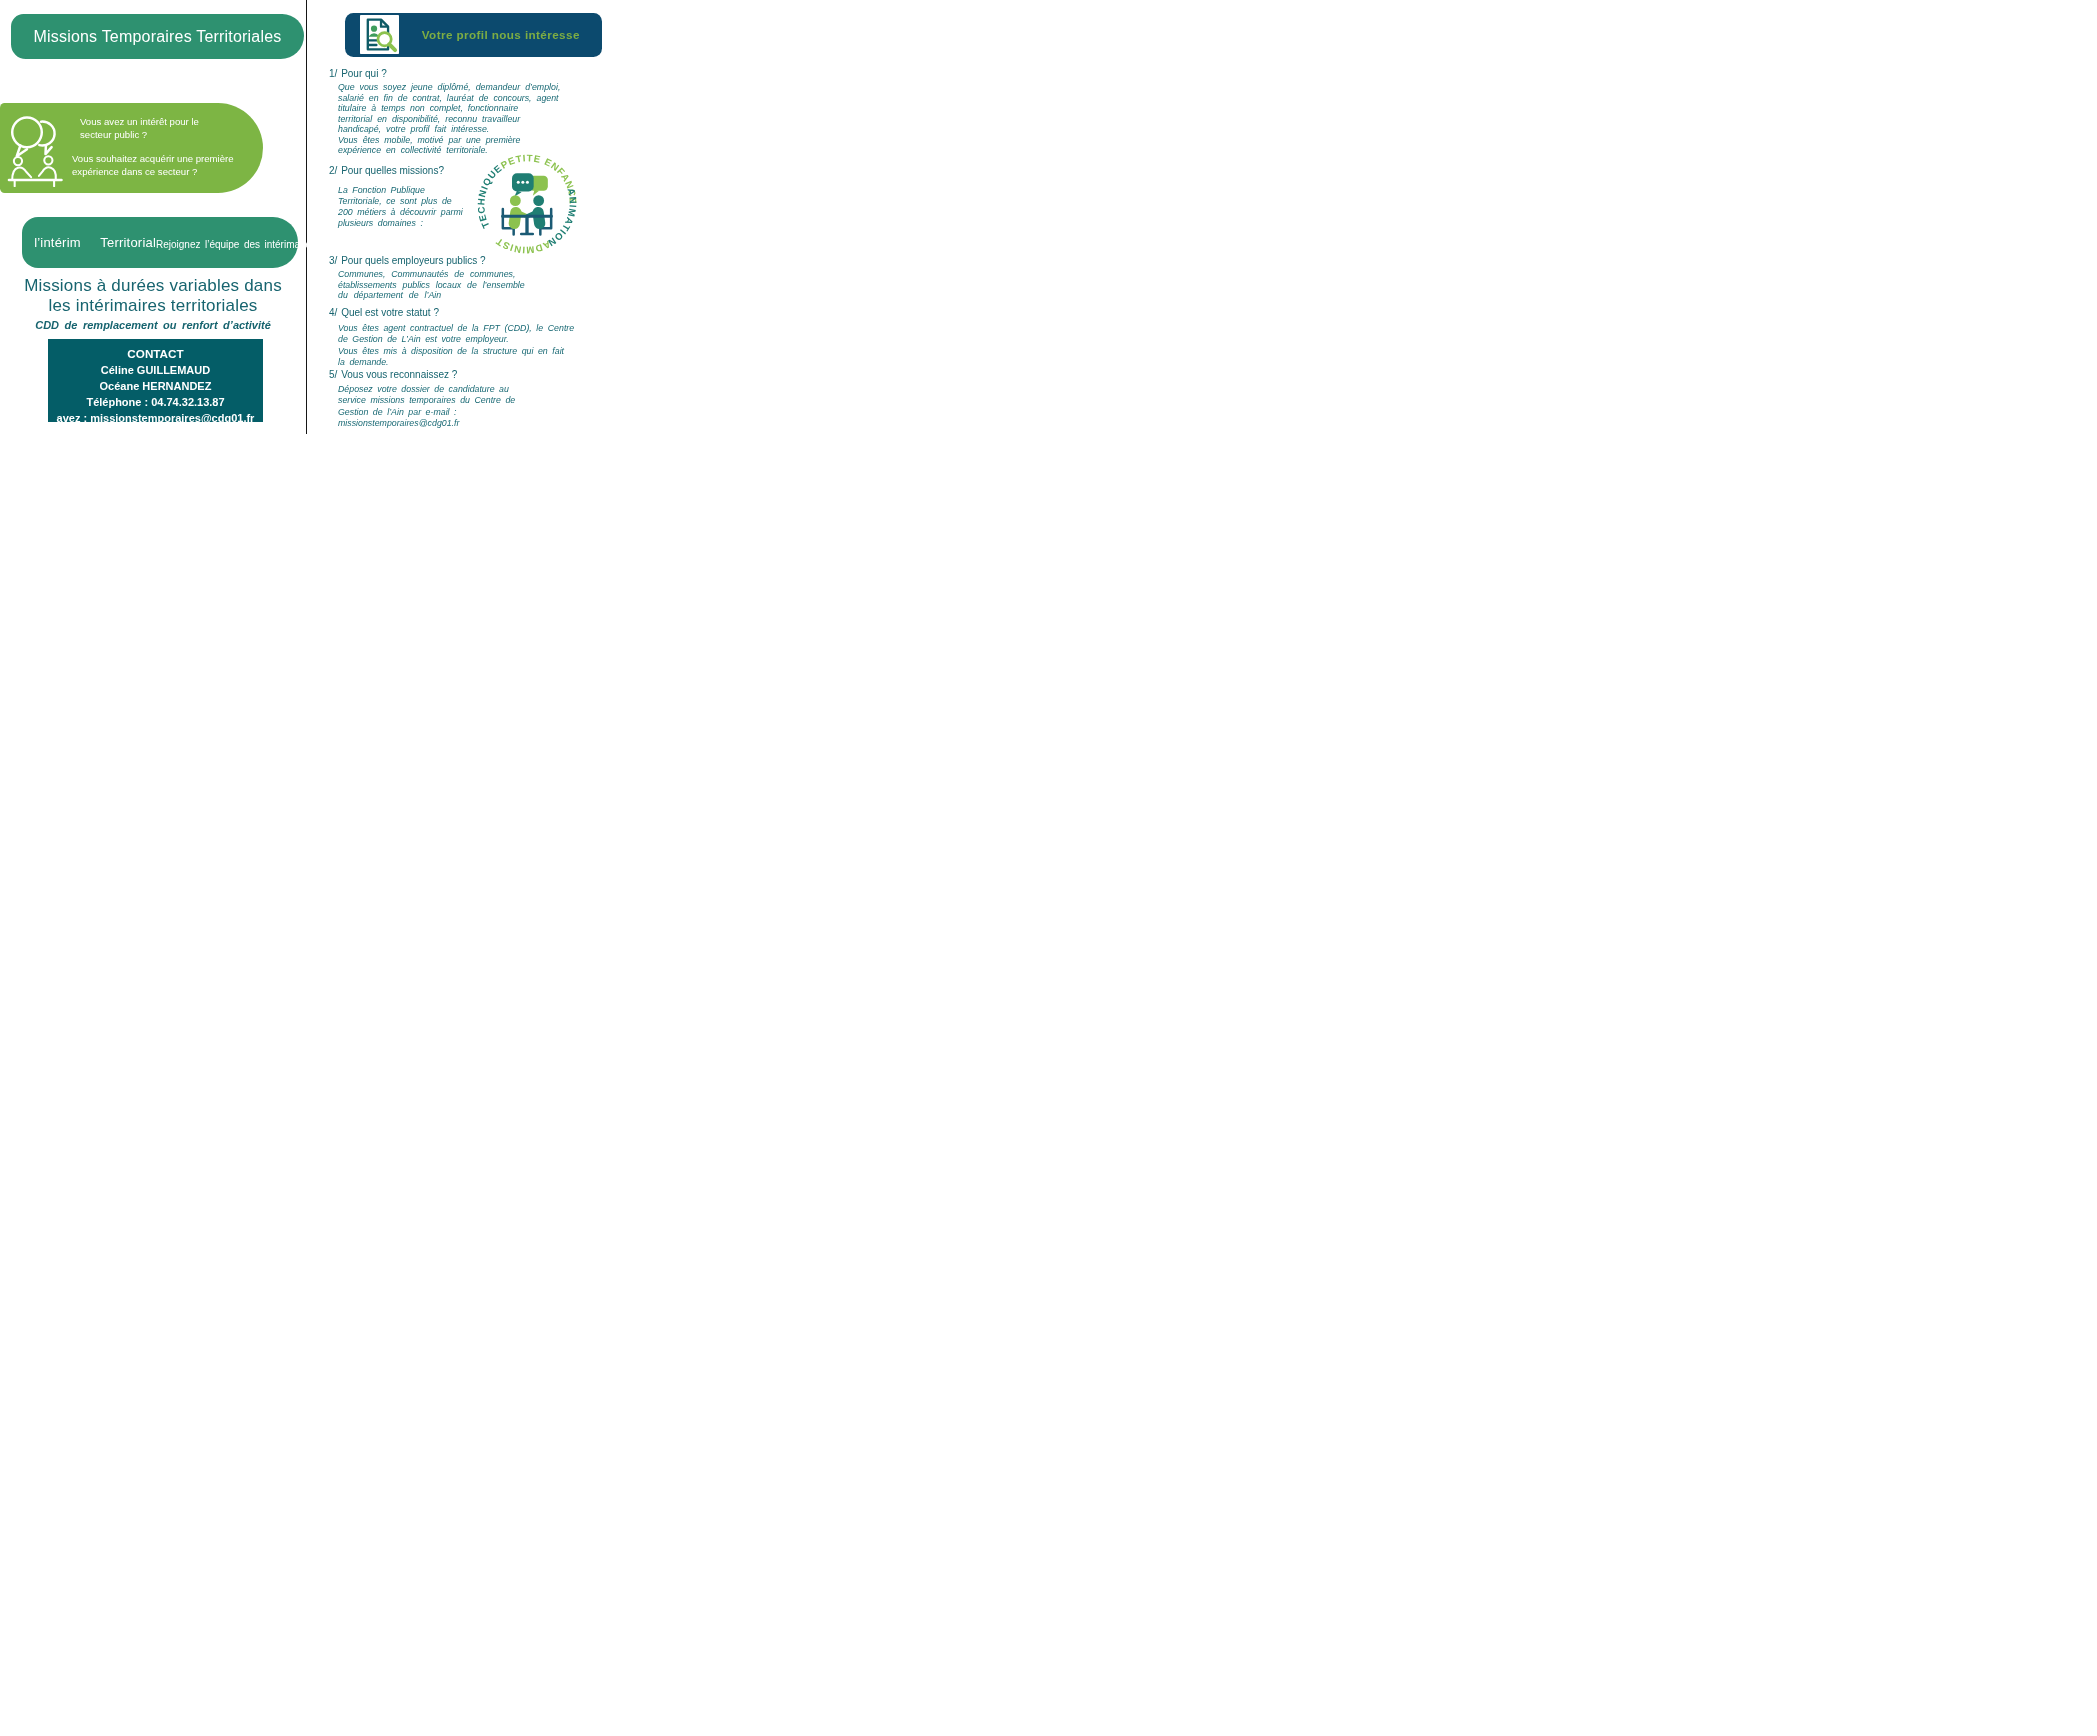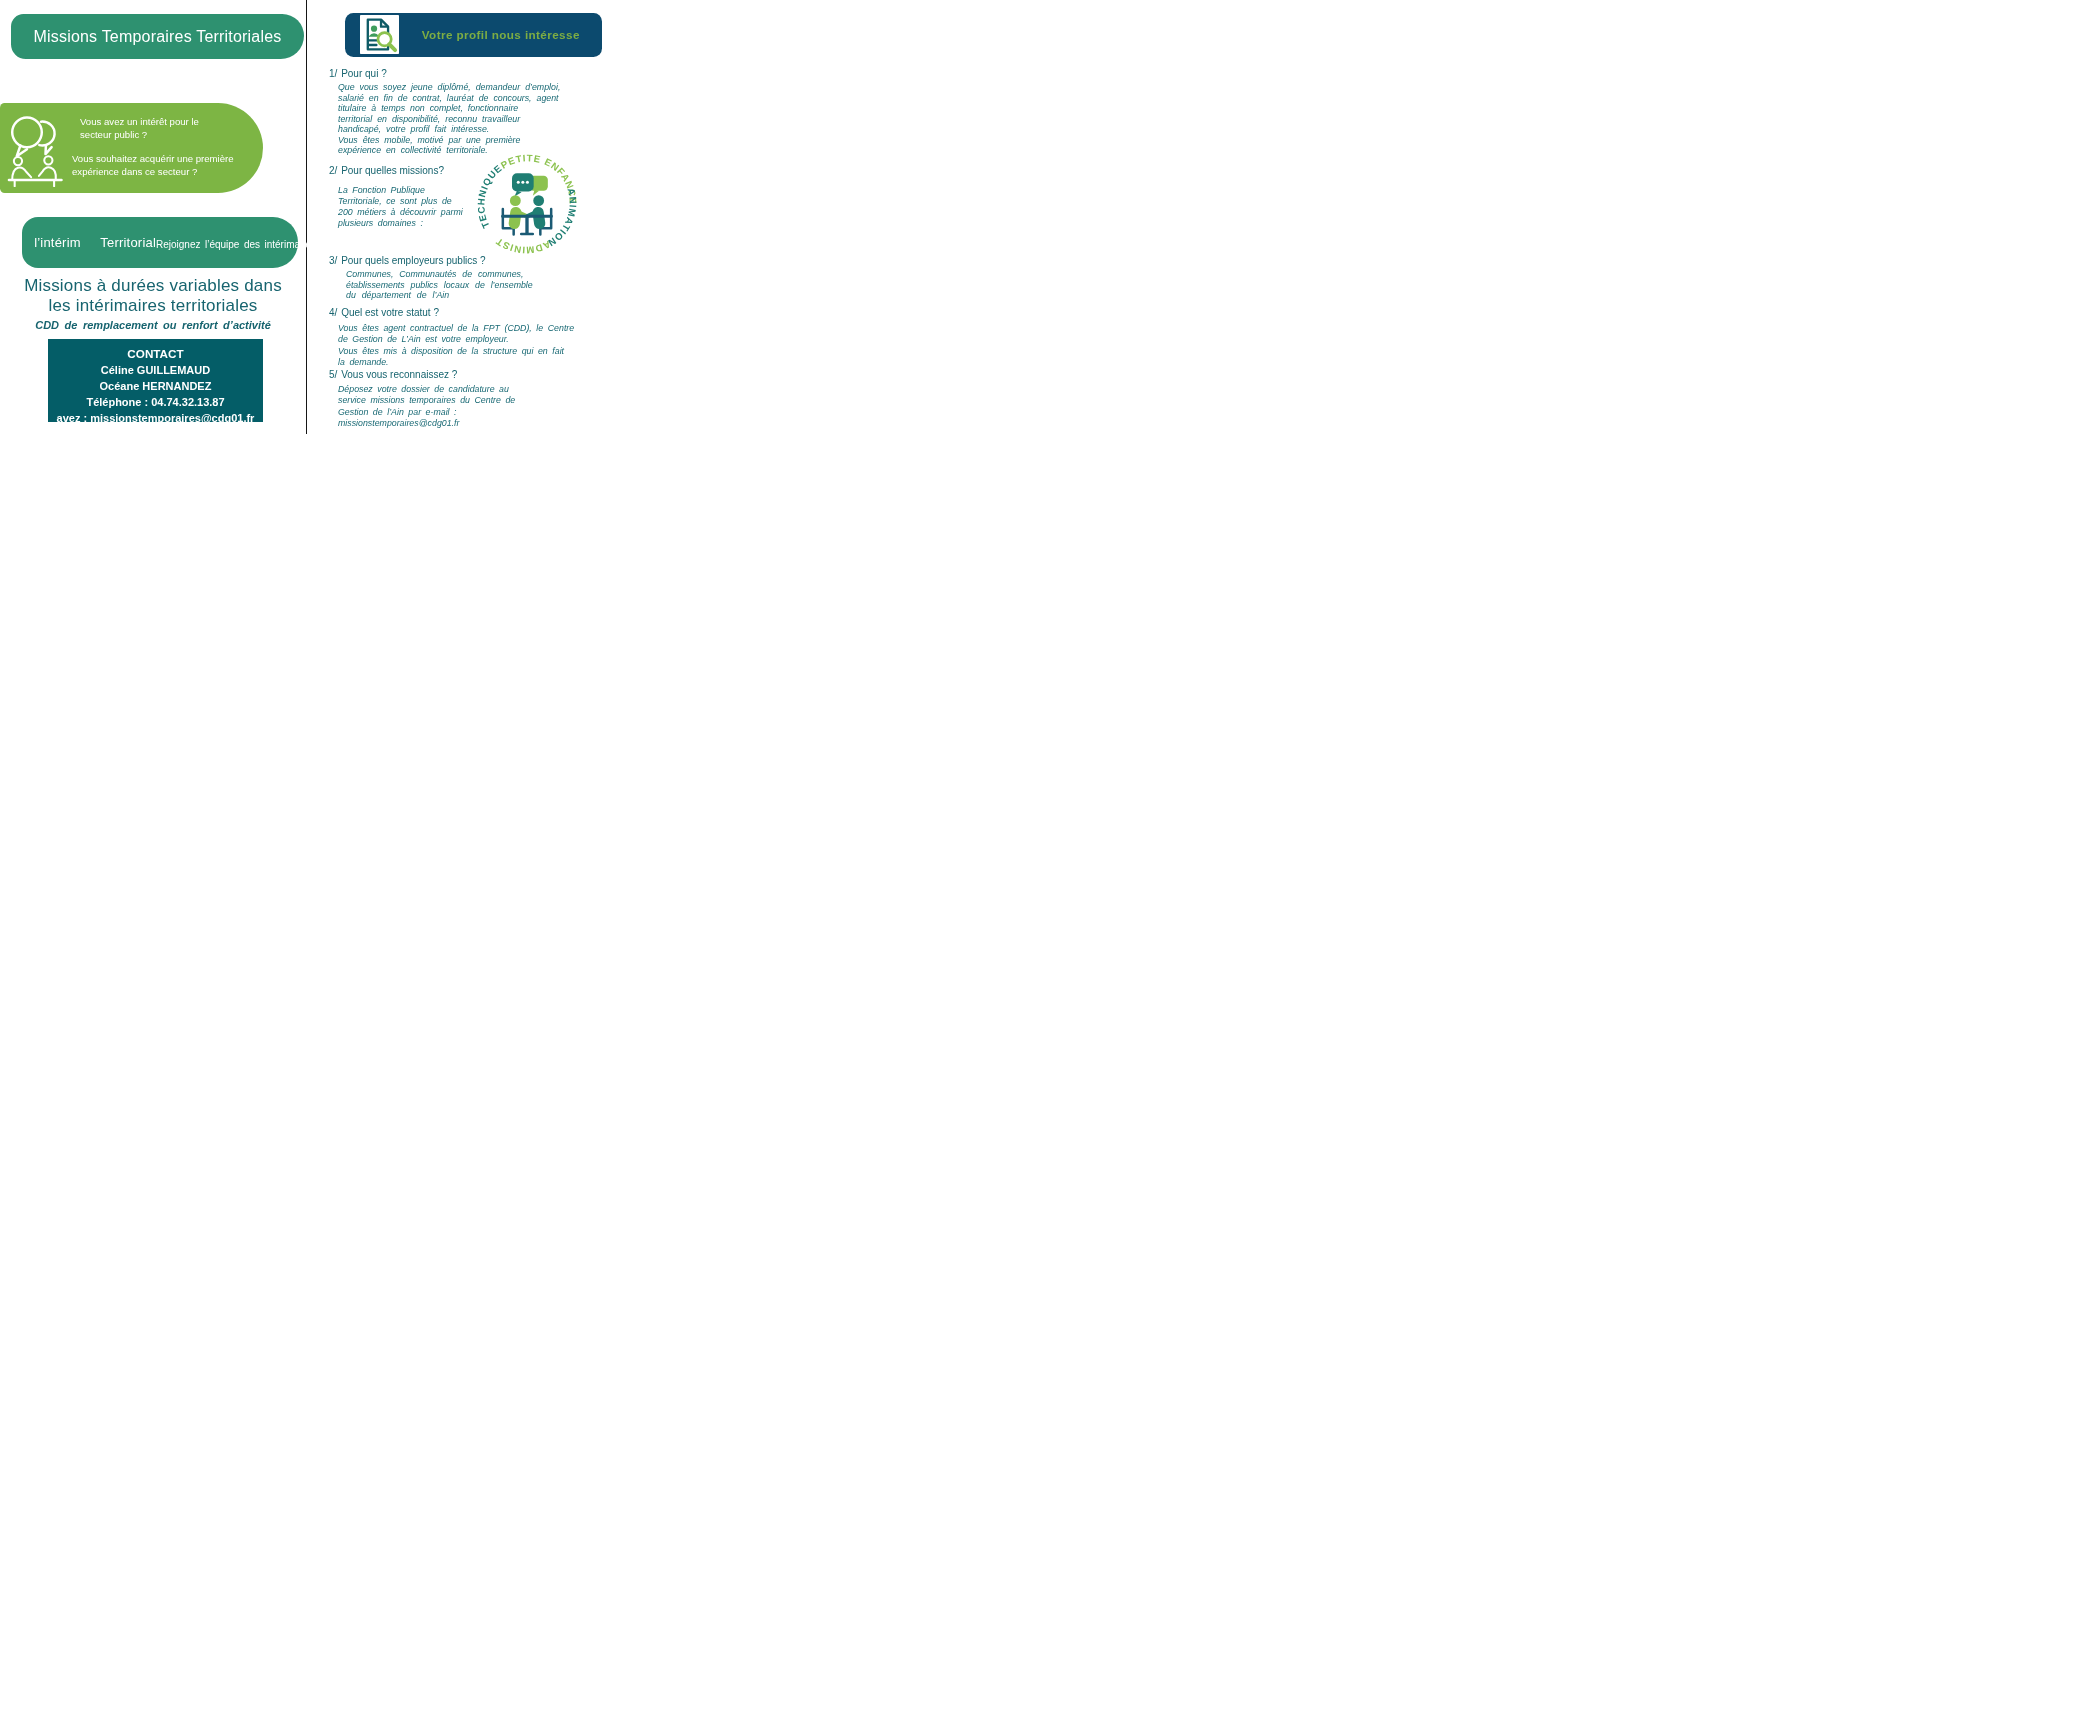--- a/index.html
+++ b/index.html
@@ -53,21 +53,21 @@
     color:#7DAD43;font-size:11.7px;font-weight:600;letter-spacing:0.4px;white-space:nowrap;
   }
   .sec-h{position:absolute;display:flex;gap:3.8px;color:#17646F;font-size:10px;font-weight:500;white-space:nowrap;}
   .sec-body{position:absolute;color:#1A6A75;font-style:italic;font-size:8.8px;word-spacing:2.1px;}
   .sec-body div{white-space:nowrap;}
   #s1-body{left:338px;top:82px;width:239px;line-height:10.5px;word-spacing:2.5px;}
   #s1-h{left:329px;top:68px;}
   #s2-h{left:329px;top:165px;}
   #s2-body{left:338px;top:185px;width:143px;line-height:11px;}
   #s3-h{left:329px;top:255px;}
-  #s3-body{left:338px;top:269px;width:239px;line-height:10.5px;word-spacing:3.4px;margin-left:8px;}
+  #s3-body{left:338px;top:269px;width:239px;line-height:10.5px;word-spacing:3.4px;}
   #s4-h{left:329px;top:307px;}
   #s4-body{left:338px;top:323px;width:247px;line-height:11.3px;}
   #s5-h{left:329px;top:369px;}
   #s5-body{left:338px;top:384px;width:210px;line-height:11.3px;}
   .badge{position:absolute;left:477px;top:154px;width:100px;height:100px;}
   .badge svg text{font-family:"Liberation Sans","DejaVu Sans",sans-serif;font-weight:bold;font-size:23px;letter-spacing:2px;}
 </style>
 </head>
 <body>
 

